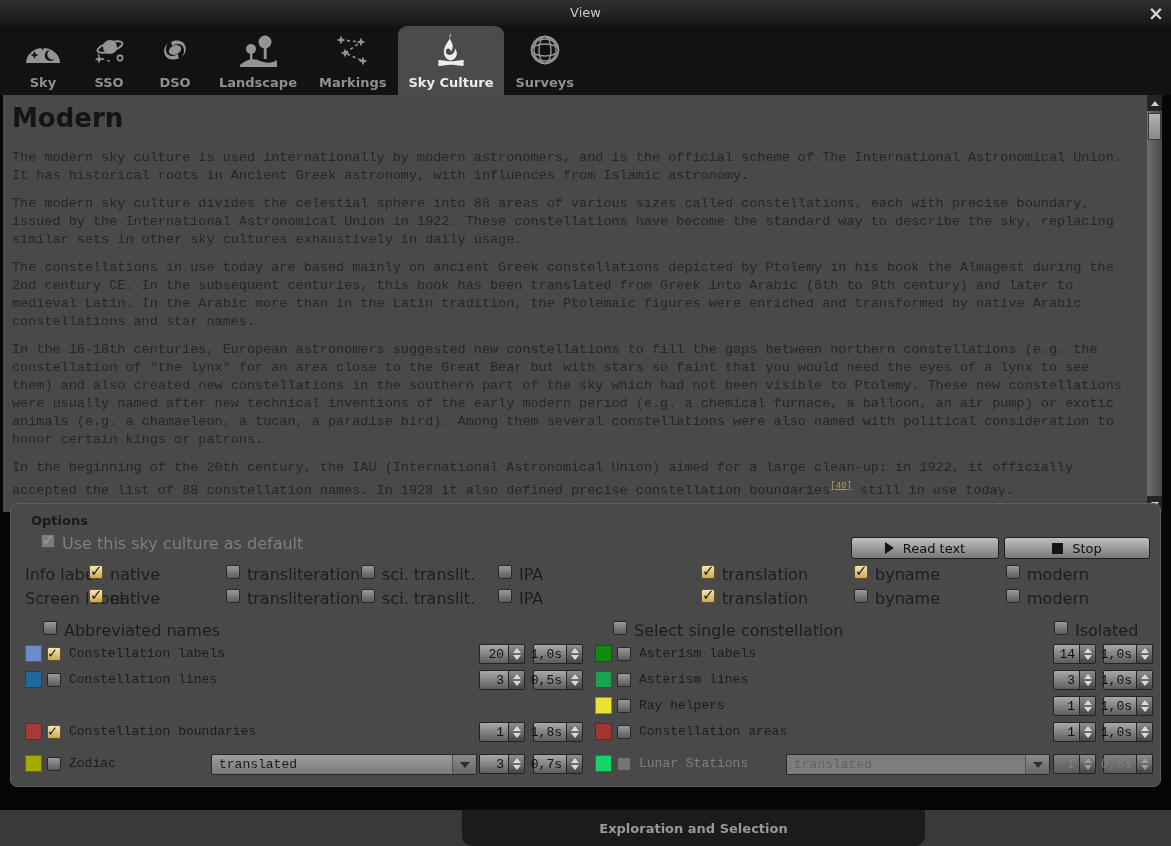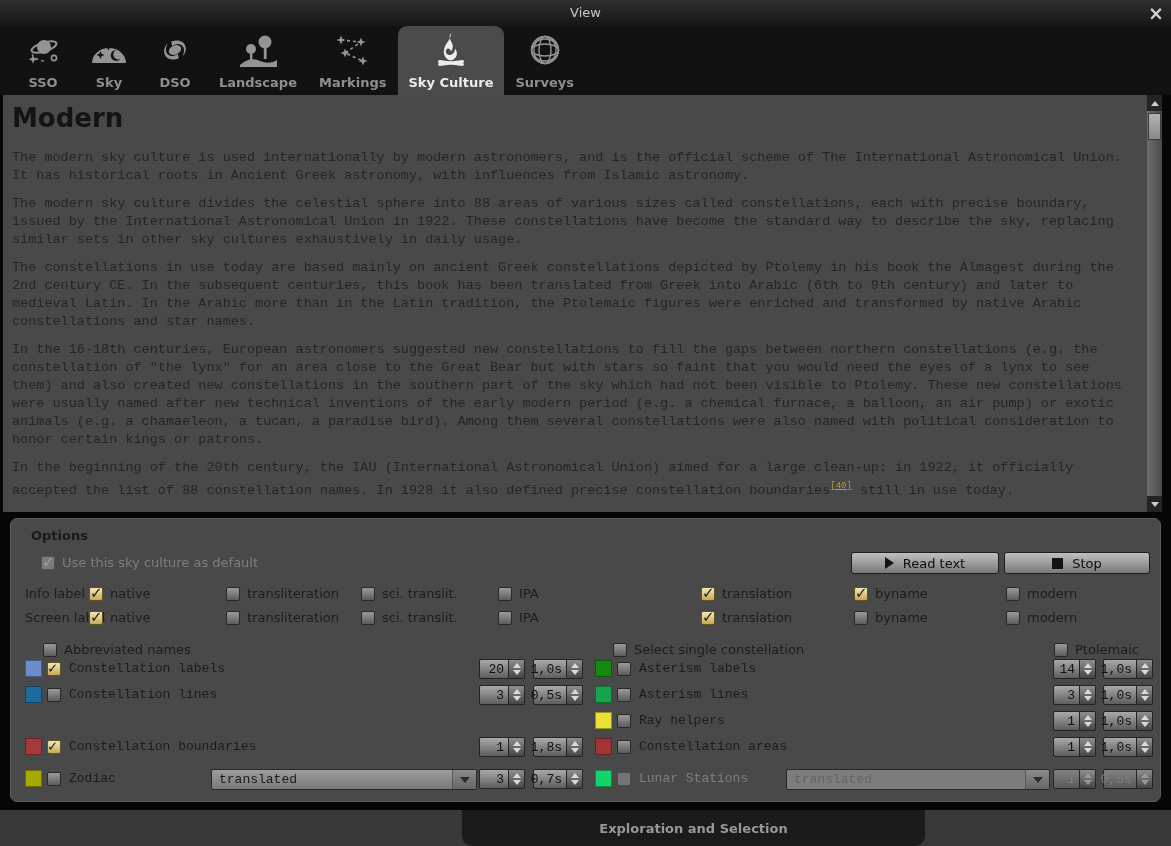--- a/index.html
+++ b/index.html
@@ -35,25 +35,25 @@
   .sb{position:absolute;left:1147px;top:95px;width:15px;height:417px;
     background:linear-gradient(90deg,#6e6e6e,#4a4a4a);}
   .sb-btn{position:absolute;left:0;width:15px;height:16px;background:#242424;
     display:flex;align-items:center;justify-content:center;}
   .sb-btn.up{top:0;}.sb-btn.down{bottom:0;}
   .sb-thumb{position:absolute;left:1px;top:18px;width:13px;height:27px;
     background:linear-gradient(#b2b2b2,#888);border:1px solid #3a3a3a;box-sizing:border-box;}
   .tri-up-s{width:0;height:0;border-left:4px solid transparent;border-right:4px solid transparent;border-bottom:5px solid #cfcfcf;}
   .tri-down-s{width:0;height:0;border-left:4px solid transparent;border-right:4px solid transparent;border-top:5px solid #cfcfcf;}
   
-  .panel{position:absolute;left:10px;top:518px;width:1151px;height:284px;background:#494949;
+  .panel{position:absolute;left:10px;top:503px;width:1151px;height:284px;background:#494949;
     border:1px solid #5e5e5e;border-radius:7px;box-sizing:border-box;}
   .prow{position:absolute;left:0;width:100%;height:21px;}
   .phead{position:absolute;left:20px;top:9px;font-size:13px;font-weight:bold;color:#1a1a1a;}
-  .grp{position:absolute;top:0;display:flex;align-items:flex-end;gap:7px;font-size:13px;color:#1d1d1d;white-space:nowrap;margin-top:6px;}
+  .grp{position:absolute;top:0;display:flex;align-items:flex-start;gap:7px;font-size:16px;color:#1d1d1d;white-space:nowrap;}
   .grp.dim{color:#7e7e7e;}
   
   .cb{width:14px;height:14px;display:inline-block;position:relative;box-sizing:border-box;
     background:linear-gradient(#9a9a9a,#5c5c5c);border:1px solid #282828;border-radius:2px;flex:0 0 auto;}
   .cb.checked{background:linear-gradient(#f3e7b5,#c9a955);border-color:#65541f;}
   .cb.checked::after{content:"✓";position:absolute;left:0px;top:-4px;font-size:15px;font-weight:bold;color:#1a1a1a;}
   .cb.disabled{background:#747474;border-color:#4c4c4c;}
   .cb.disabled.checked{background:#7c7c7c;border-color:#505050;}
   .cb.disabled.checked::after{color:#9f9f9f;}
   
@@ -110,39 +110,39 @@
 
 <div class="titlebar">
   <div class="title">View</div>
   <div class="close">×</div>
 </div>
 
 <div class="tabbar">
   <div class="tab">
     <span class="tab-icon">
       <svg width="44" height="44" viewBox="0 0 44 44">
+          <path d="M5 33 a17 15 0 0 1 34 0 z" fill="currentColor"></path>
+          <path d="M13.5 21 L14.7 23.8 L17.5 25 L14.7 26.2 L13.5 29 L12.3 26.2 L9.5 25 L12.3 23.8 Z" fill="#151515"></path>
+          <path d="M21.5 15 L22.4 16.8 L24.2 17.7 L22.4 18.6 L21.5 20.4 L20.6 18.6 L18.8 17.7 L20.6 16.8 Z" fill="#151515"></path>
+          <path d="M29 20 a5.5 5.5 0 1 0 4.6 8.8 a4.6 4.6 0 1 1 -4.6 -8.8 Z" fill="#151515"></path>
+        </svg>
+    </span>
+    <span class="tab-label">Sky</span>
+  </div>
+  <div class="tab">
+    <span class="tab-icon">
+      <svg width="44" height="44" viewBox="0 0 44 44">
           <circle cx="23" cy="17" r="7" fill="currentColor"></circle>
           <ellipse cx="23" cy="17" rx="13" ry="4.5" fill="none" stroke="currentColor" stroke-width="2" transform="rotate(-18 23 17)"></ellipse>
           <path d="M23 31 a14 14 0 0 1 -12 -7" fill="none" stroke="currentColor" stroke-width="1.4" stroke-dasharray="3 3"></path>
           <path d="M12 25 L13.3 28 L16.3 29.3 L13.3 30.6 L12 33.6 L10.7 30.6 L7.7 29.3 L10.7 28 Z" fill="currentColor"></path>
           <circle cx="33" cy="28" r="2.6" fill="none" stroke="currentColor" stroke-width="1.6"></circle>
         </svg>
     </span>
     <span class="tab-label">SSO</span>
-  </div>
-  <div class="tab">
-    <span class="tab-icon">
-      <svg width="44" height="44" viewBox="0 0 44 44">
-          <path d="M5 33 a17 15 0 0 1 34 0 z" fill="currentColor"></path>
-          <path d="M13.5 21 L14.7 23.8 L17.5 25 L14.7 26.2 L13.5 29 L12.3 26.2 L9.5 25 L12.3 23.8 Z" fill="#151515"></path>
-          <path d="M21.5 15 L22.4 16.8 L24.2 17.7 L22.4 18.6 L21.5 20.4 L20.6 18.6 L18.8 17.7 L20.6 16.8 Z" fill="#151515"></path>
-          <path d="M29 20 a5.5 5.5 0 1 0 4.6 8.8 a4.6 4.6 0 1 1 -4.6 -8.8 Z" fill="#151515"></path>
-        </svg>
-    </span>
-    <span class="tab-label">Sky</span>
   </div>
   <div class="tab">
     <span class="tab-icon">
       <svg width="44" height="44" viewBox="0 0 44 44">
           <g transform="rotate(-25 22 20)">
             <ellipse cx="22" cy="20" rx="6.5" ry="4.5" fill="currentColor"></ellipse>
             <path d="M22 11 C 35 11 37 25 26 29 C 35 22 30 13 21 15.5 Z" fill="currentColor"></path>
             <path d="M22 29 C 9 29 7 15 18 11 C 9 18 14 27 23 24.5 Z" fill="currentColor"></path>
           </g>
         </svg>
@@ -309,21 +309,21 @@
     <span class="grp" style="left:32px">
         <span class="cb"></span>
         <span>Abbreviated names</span>
       </span>
     <span class="grp" style="left:602px">
         <span class="cb"></span>
         <span>Select single constellation</span>
       </span>
     <span class="grp" style="left:1043px">
         <span class="cb"></span>
-        <span>Ptolemaic</span>
+        <span>Isolated</span>
       </span>
   </div>
 
   <div class="frow" style="top:140px">
     <span class="swatch" style="background: rgb(109, 140, 202);"></span>
     <span class="cb checked"></span>
     <span class="flabel">Constellation labels</span>
     <span class="spin s1">
         <span class="spin-val">20</span>
         <span class="spin-btn">

